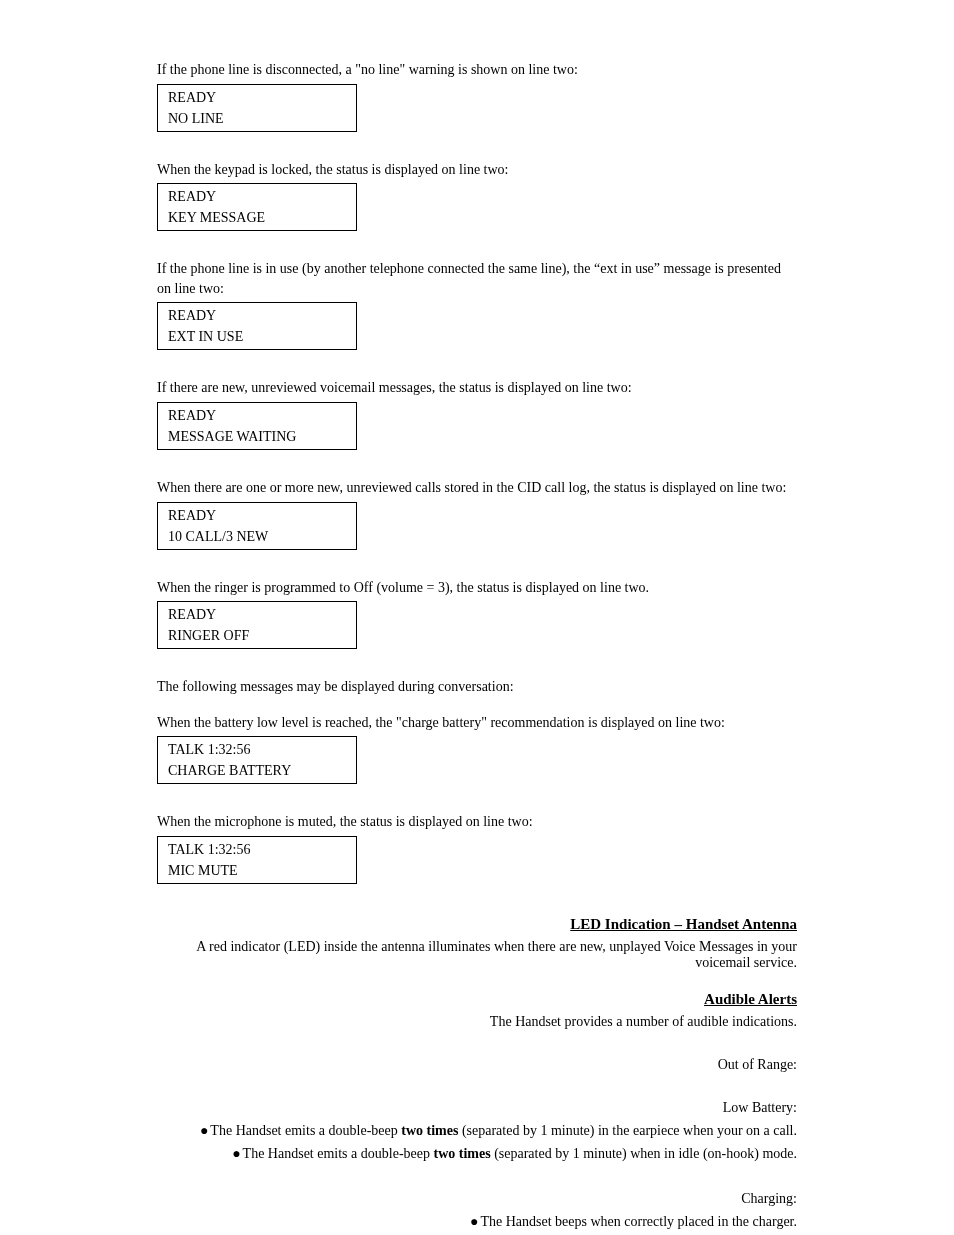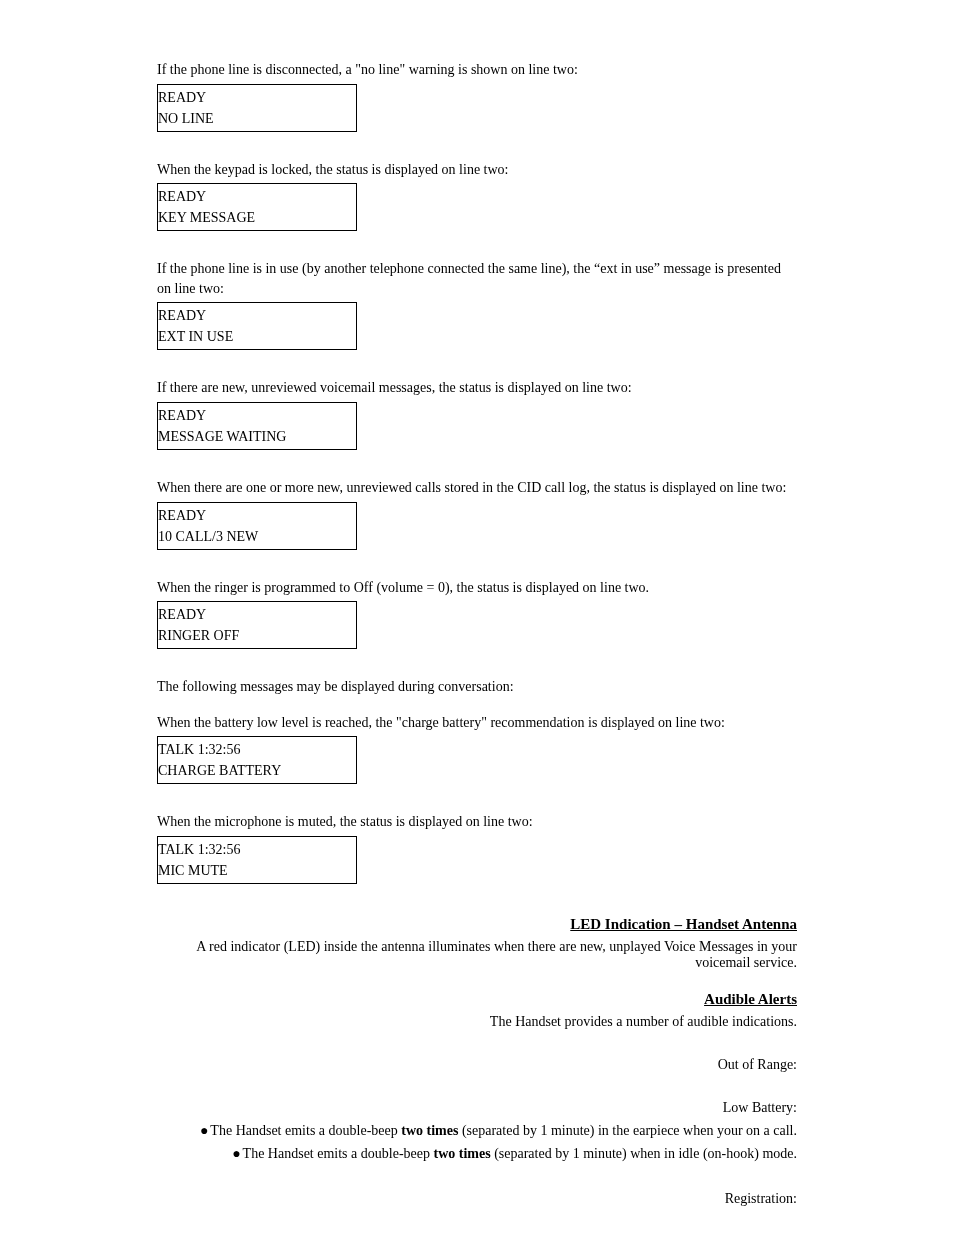--- a/index.html
+++ b/index.html
@@ -29,21 +29,21 @@
       margin-bottom: 16px;
     }
 
     .section p {
       margin-bottom: 4px;
       line-height: 1.4;
     }
 
     .display-box {
       border: 1px solid #000000;
-      padding: 2px 0;
+      padding: 2px 10px;
       display: inline-block;
       min-width: 200px;
       margin-bottom: 12px;
       font-family: Times New Roman, serif;
       font-size: 14px;
     }
 
     .display-box .line {
       display: block;
       line-height: 1.5;
@@ -126,21 +126,21 @@
 
   <div class="section">
     <p>When there are one or more new, unreviewed calls stored in the CID call log, the status is displayed on line two:</p>
     <div class="display-box">
       <span class="line">READY</span>
       <span class="line">10 CALL/3 NEW</span>
     </div>
   </div>
 
   <div class="section">
-    <p>When the ringer is programmed to Off (volume = 0), the status is displayed on line two.</p>
+    <p>When the ringer is programmed to Off (volume = 3), the status is displayed on line two.</p>
     <div class="display-box">
       <span class="line">READY</span>
       <span class="line">RINGER OFF</span>
     </div>
   </div>
 
   <div class="section gap">
     <p>The following messages may be displayed during conversation:</p>
   </div>
 
@@ -172,20 +172,24 @@
     <div class="section">
       <div class="subsection-heading">Out of Range:</div>
     </div>
 
     <div class="section">
       <div class="subsection-heading">Low Battery:</div>
       <div class="bullet-item">The Handset emits a double-beep <span class="bold">two times</span> (separated by 1 minute) in the earpiece when your on a call.</div>
       <div class="bullet-item">The Handset emits a double-beep <span class="bold">two times</span> (separated by 1 minute) when in idle (on-hook) mode.</div>
     </div>
 
+    <div class="section gap">
+      <div class="subsection-heading">Charging:</div>
+      <div class="bullet-item">The Handset beeps when correctly placed in the charger.</div>
+    </div>
 
     <div class="section">
       <div class="subsection-heading">Registration:</div>
     </div>
 
   </div>
 
 </div>
 
 </body></html>

